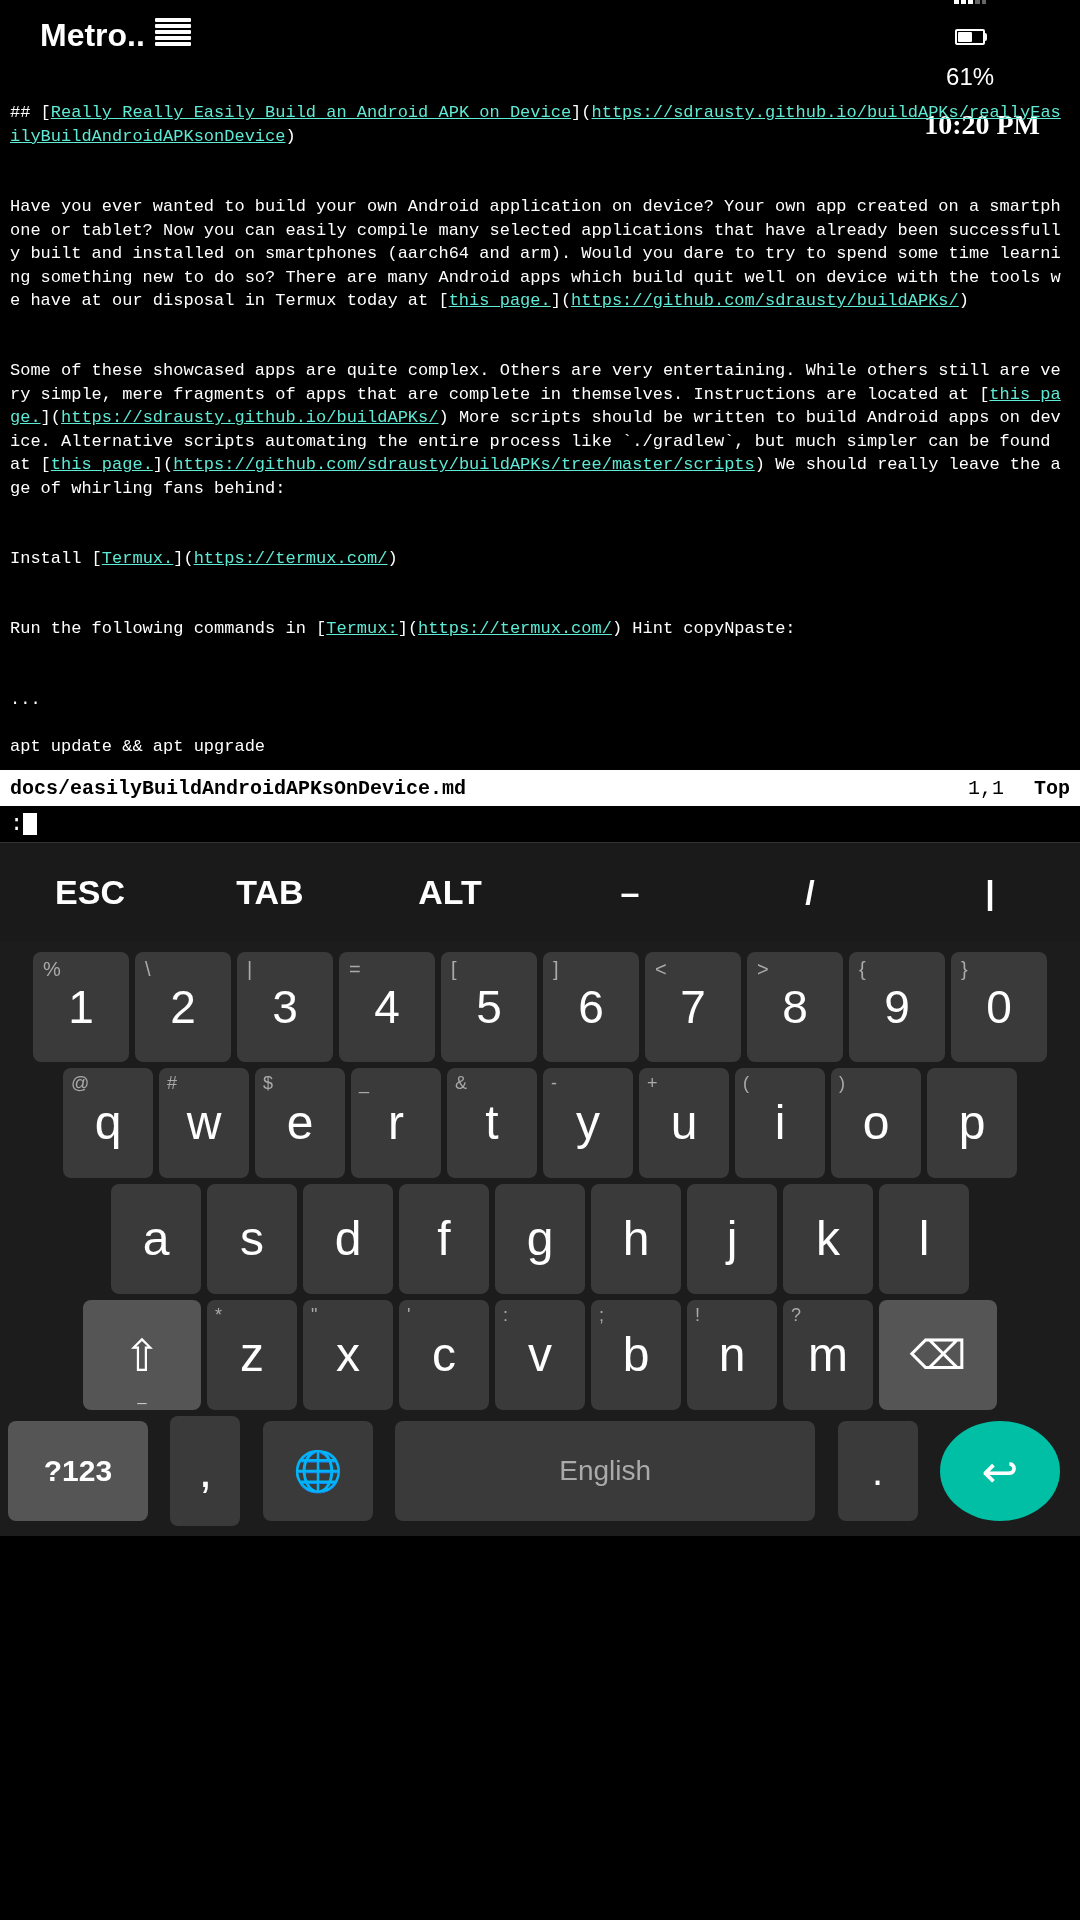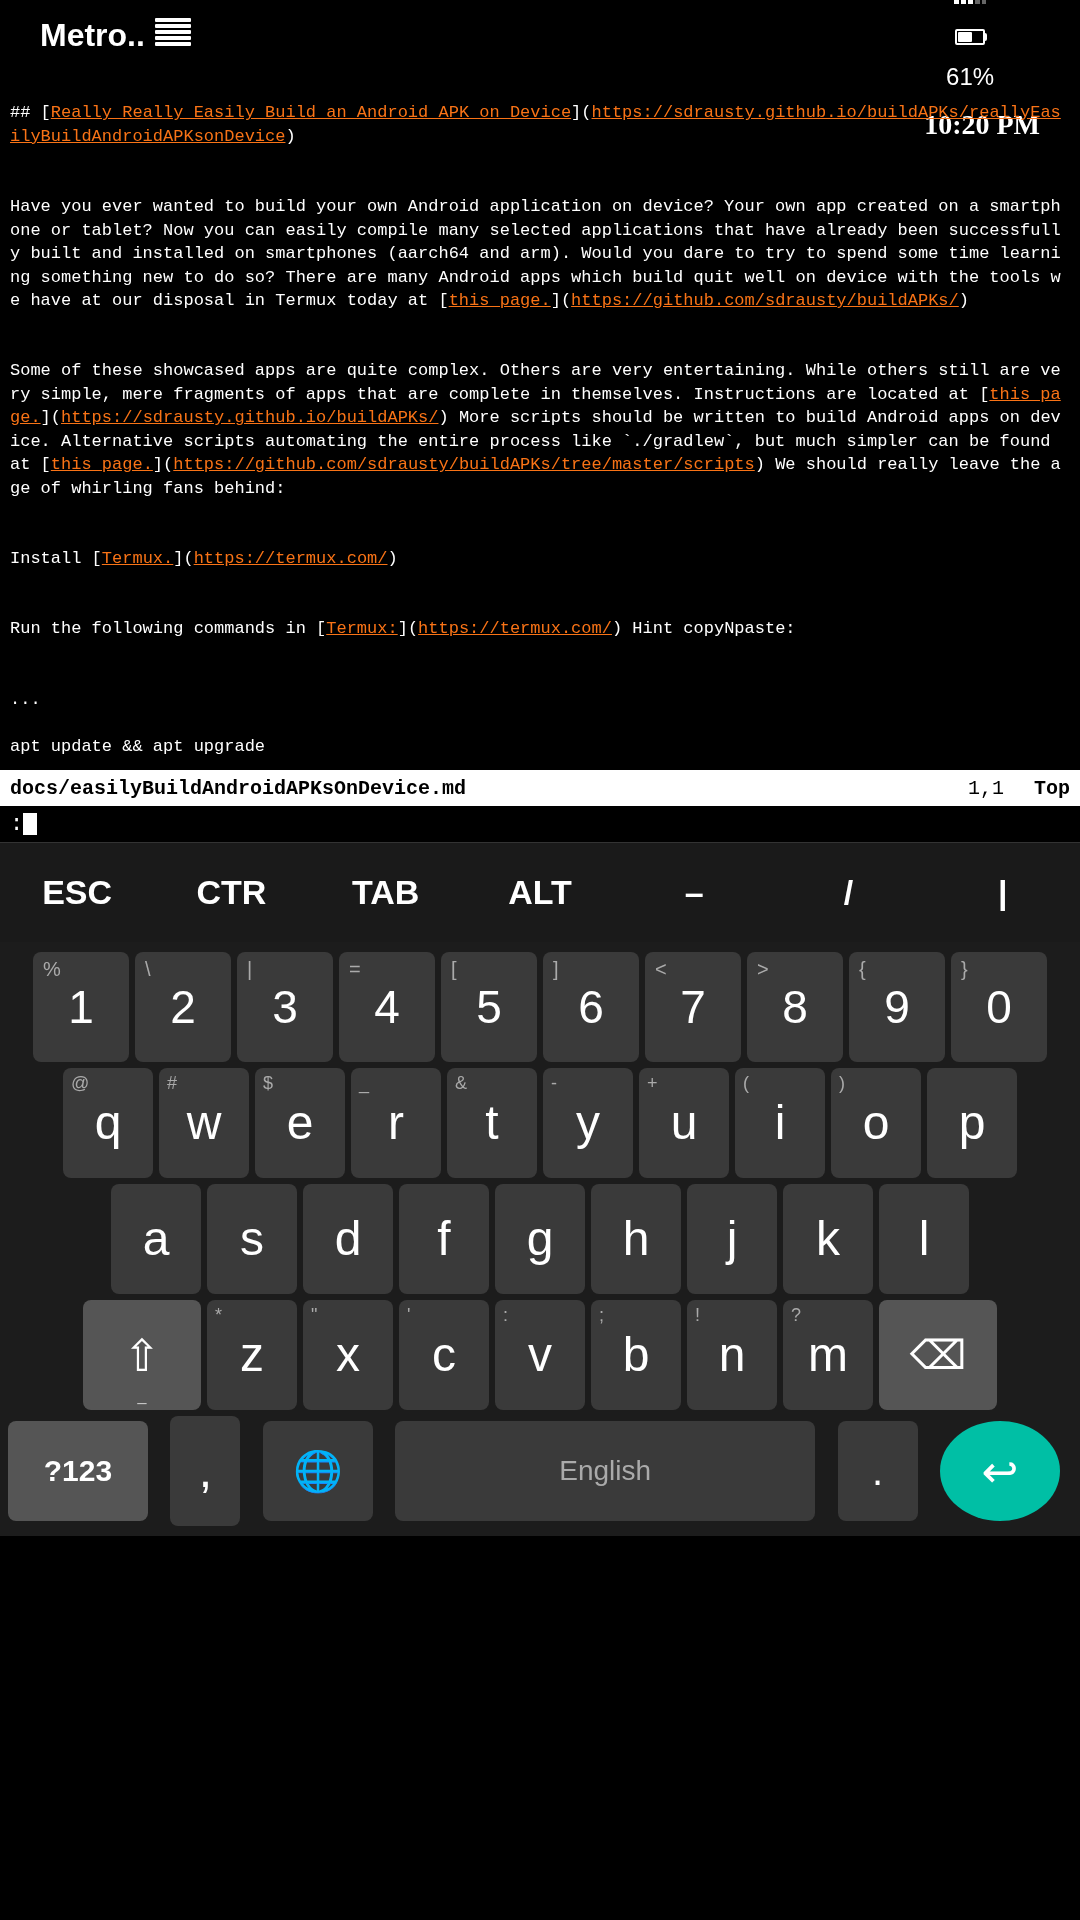--- a/index.html
+++ b/index.html
@@ -270,21 +270,21 @@
       gap: 6px;
     }
 
     .terminal-content {
       font-size: 17px;
       line-height: 1.38;
       word-break: break-all;
       white-space: pre-wrap;
     }
     .terminal-content .ln { display: block; }
-    .terminal-content .lnk { color: #f97316; text-decoration: underline; }
+    .terminal-content .lnk { color: #5eead4; text-decoration: underline; }
   </style>
 </head>
 <body>
 
 <div id="status-bar">
   <div class="carrier">
     <span>Metro..</span>
     <span>
       <svg width="36" height="28" viewBox="0 0 36 28">
         <rect x="0" y="0" width="36" height="4" rx="1" fill="white"></rect>
@@ -362,21 +362,20 @@
   </span>
 </div>
 
 <div id="cmd-line">
   <span>:</span>
   <span class="cursor-block"></span>
 </div>
 
 <div id="special-keys">
   <div class="special-key">ESC</div>
-  <div class="special-key">CTR</div>
   <div class="special-key">TAB</div>
   <div class="special-key">ALT</div>
   <div class="special-key">–</div>
   <div class="special-key">/</div>
   <div class="special-key">|</div>
 </div>
 
 <div id="keyboard-area">
 
   <div class="key-row">

